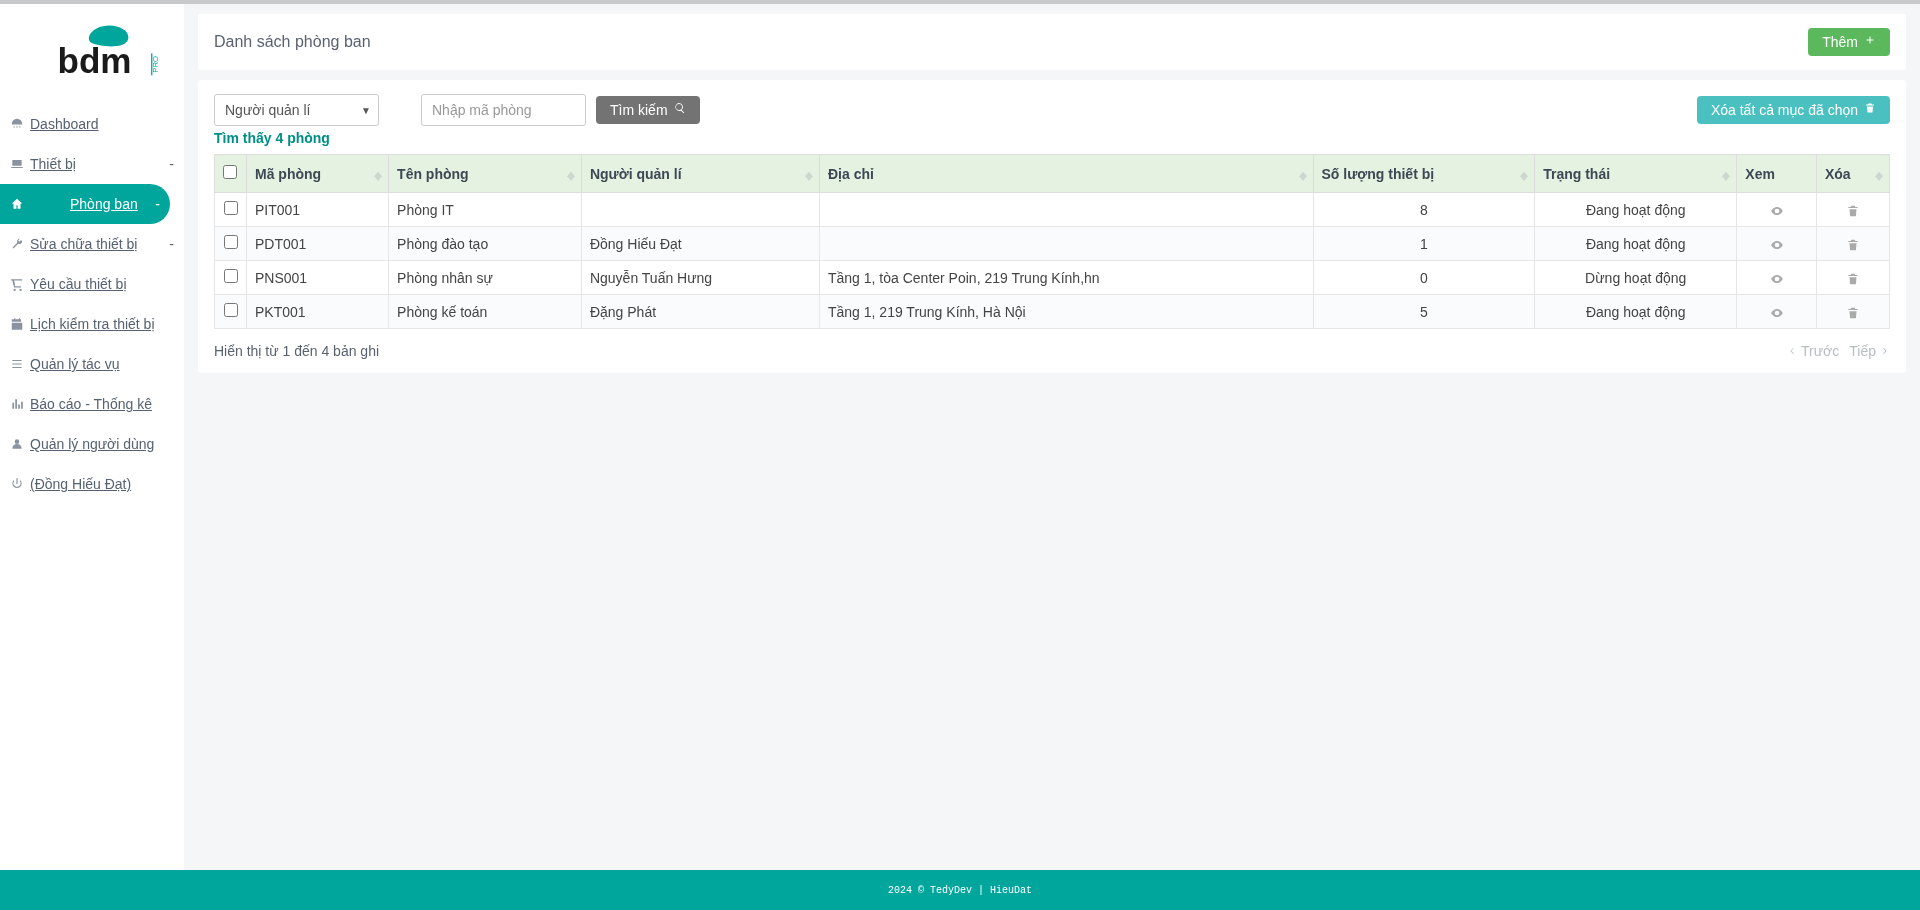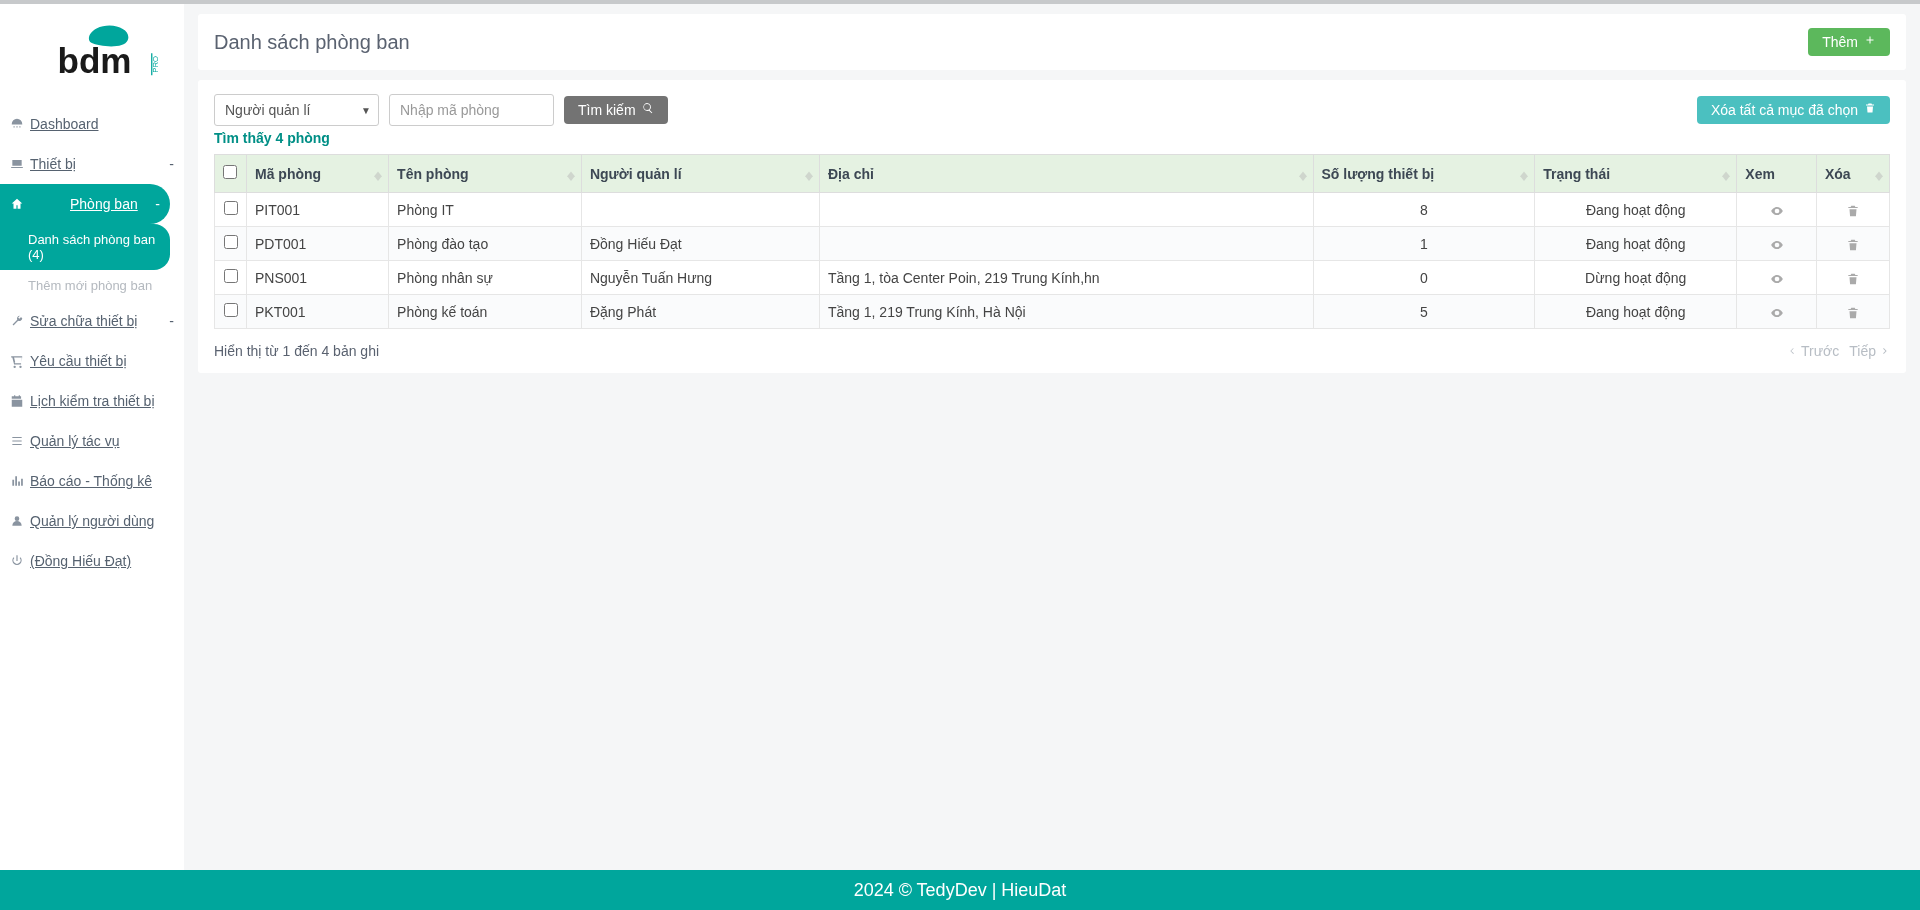--- a/index.html
+++ b/index.html
@@ -24,37 +24,37 @@
 .nav-item svg { width:14px; height:14px; }
 .nav-item.active { background:#00a69c; color:#fff; border-top-right-radius:20px; border-bottom-right-radius:20px; margin-right:14px;gap:40px; }
 .nav-item.active .ic { color:#fff; }
 .nav-item .caret { position:absolute; right:10px; color:inherit; font-size:14px; }
 .nav-sub { list-style:none; }
 .nav-sub li { padding:8px 10px 8px 28px; font-size:13px; color:#b4b9bf; cursor:pointer; }
 .nav-sub li.sub-active { background:#00a69c; color:#fff; border-top-right-radius:16px; border-bottom-right-radius:16px; margin-right:14px; }
 
 
 .page-header { background:#fff; border-radius:3px; padding:14px 16px; margin-bottom:10px; display:flex; align-items:center; justify-content:space-between; }
-.page-title { font-size:20px; font-weight:400; color:#5a6270; }
+.page-title { font-size:16px; font-weight:400; color:#5a6270; }
 .btn { display:inline-flex; align-items:flex-start; padding:6px 14px; border-radius:4px; font-size:14px; color:#fff; cursor:pointer; border:none; }
 .btn-success { background:#5cb85c; }
 .btn-info { background:#737373; }
 .btn-teal { background:#4bc0c0; }
 .btn svg { width:12px; height:12px; margin-left:6px; }
 
 
 .card { background:#fff; border-radius:3px; padding:14px 16px; }
 
 
 .filter-bar { display:flex; align-items:center; gap:10px; margin-bottom:4px; }
 .select-box { position:relative; }
 .select-box select, .select-box .sel { width:165px; height:32px; padding:0 26px 0 10px; border:1px solid #ccc; border-radius:3px; background:#fff; font-size:14px; appearance:none; cursor:pointer; }
 .select-box .sel { display:flex; align-items:center; color:#555; }
 .select-box .drop { position:absolute; right:8px; top:50%; transform:translateY(-50%); pointer-events:none; color:#555; font-size:10px; }
-.input-text { width:165px; height:32px; padding:0 10px; border:1px solid #ccc; border-radius:3px; font-size:14px; }
+.input-text { width:165px; height:32px; padding:0 10px; border:1px solid #ccc; border-radius:3px; font-size:14px;margin-left:32px; }
 .input-text::placeholder { color:#999; }
 .push-right { margin-left:auto; }
 
 .found-text { color:#008f86; font-weight:700; font-size:14px; margin-bottom:8px; }
 
 
 table.datatable { width:100%; border-collapse:collapse; font-size:14px; }
 table.datatable thead th { background:#e5f2e2; text-align:left; font-weight:700; padding:10px 8px; border:1px solid #ddd; position:relative; color:#3d4854; }
 table.datatable thead th.sortable::after {
   content:"";
@@ -75,21 +75,21 @@
 .row-icon { color:#aaa; cursor:pointer; }
 .row-icon svg { width:14px; height:14px; }
 
 
 .table-footer { display:flex; align-items:center; justify-content:space-between; margin-top:14px; color:#5a6270; }
 .pager { display:flex; align-items:center; gap:10px; color:#777; }
 .pager .pg { display:inline-flex; align-items:center; gap:4px; cursor:pointer; }
 .pager .pg.disabled { color:#b7bdc4; cursor:default; }
 
 
-.footer { height:40px; background:#00a69c; color:#fff; display:flex; align-items:center; justify-content:center; font-size:18px; }
+.footer { height:40px; background:#00a69c; color:#fff; display:flex; align-items:center; justify-content:center; font-size:10px;font-family:Liberation Mono, monospace; }
 
 
 .svg-ic { display:inline-block; vertical-align:middle; }
 </style>
 </head>
 <body>
 
 <div class="topbar"></div>
 
 <div class="wrap">
@@ -123,24 +123,20 @@
         </li>
         <li class="nav-item active">
           <span class="ic">
             <svg viewBox="0 0 24 24" fill="currentColor" class="svg-ic">
               <path d="M12 3l9 8h-3v9h-5v-6h-2v6H6v-9H3z"></path>
             </svg>
           </span>
           <span>Phòng ban</span>
           <span class="caret">-</span>
         </li>
-        <ul class="nav-sub">
-          <li class="sub-active">Danh sách phòng ban (4)</li>
-          <li>Thêm mới phòng ban</li>
-        </ul>
         <li class="nav-item">
           <span class="ic">
             <svg viewBox="0 0 24 24" fill="currentColor" class="svg-ic">
               <path d="M21 7a5 5 0 01-7 4.6L6 19.6 4.4 18 12.4 10A5 5 0 0117 3l-3 3 2 2 3-3c.6.6 1 1.3 1 2z"></path>
             </svg>
           </span>
           <span>Sửa chữa thiết bị</span>
           <span class="caret">-</span>
         </li>
         <li class="nav-item">

